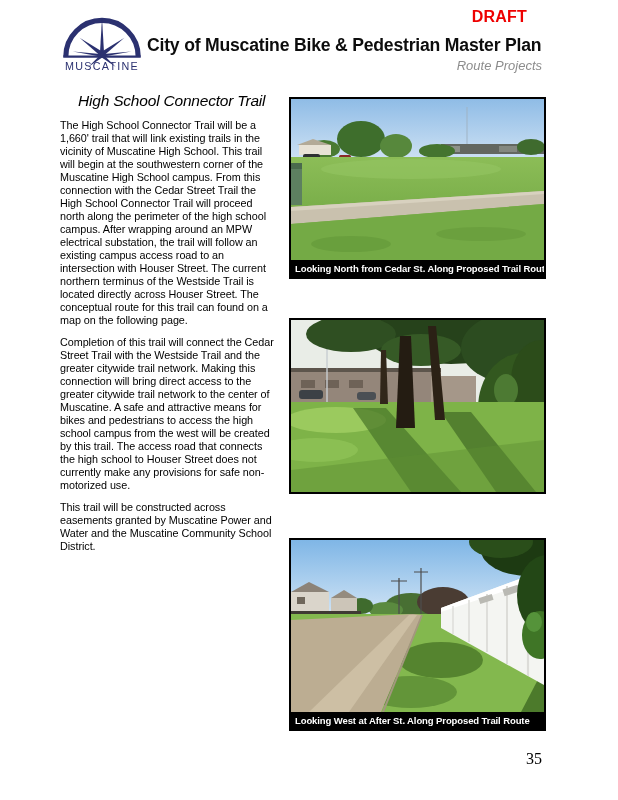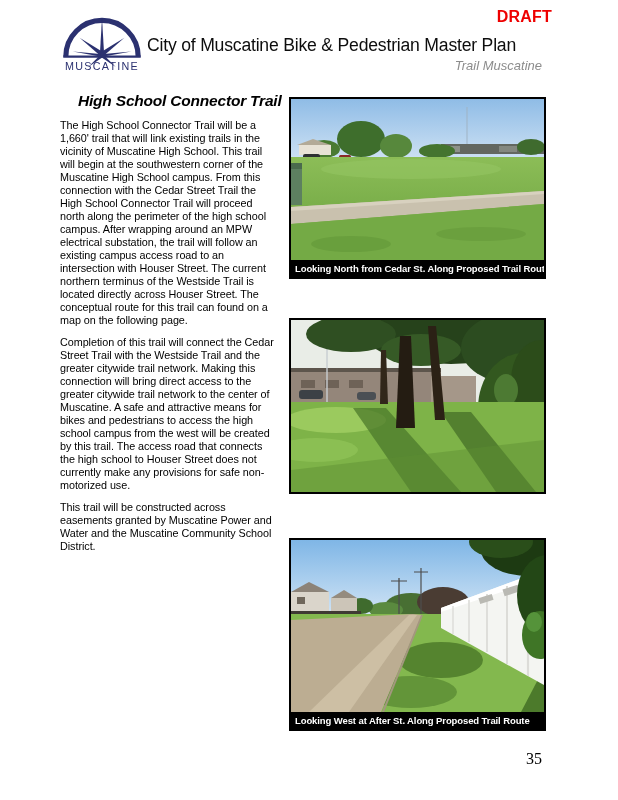--- a/index.html
+++ b/index.html
@@ -9,37 +9,37 @@
     --caption-bg:#000000;
     --caption-fg:#ffffff;
   }
   *{margin:0;padding:0;box-sizing:border-box;}
   html,body{background:#ffffff;}
   body{
     width:618px;height:800px;position:relative;overflow:hidden;
     font-family:"Liberation Sans",sans-serif;color:#111;
   }
   .draft{
-    position:absolute;top:8px;right:66px;
+    position:absolute;top:8px;right:91px;
     font-size:16px;font-weight:bold;color:var(--draft-red);
     letter-spacing:.2px;
   }
   .logo{position:absolute;left:58px;top:17px;width:88px;height:62px;}
   .header-title{
     position:absolute;left:147px;top:35px;width:400px;
-    font-size:17.6px;font-weight:normal;color:#0d0d0d;letter-spacing:-.2px;
+    font-size:17.6px;font-weight:bold;color:#0d0d0d;letter-spacing:-.2px;
     white-space:nowrap;
   }
   .header-subtitle{
     position:absolute;top:58px;right:76px;width:300px;text-align:right;
     font-size:13px;font-style:italic;color:var(--subtitle-gray);
   }
   .article-heading{
     position:absolute;left:78px;top:92px;
-    font-size:15.5px;font-weight:bold;font-style:italic;color:#000;
+    font-size:15.5px;font-weight:normal;font-style:italic;color:#000;
     letter-spacing:-.2px;white-space:nowrap;
   }
   .body-col{
     position:absolute;left:60px;top:119px;width:215px;
     font-size:10.8px;line-height:13px;color:#000;letter-spacing:-.05px;
   }
   .body-col p{margin-bottom:9px;}
   .photo-col{position:absolute;left:289px;width:257px;}
   .photo{
     position:absolute;left:0;width:257px;
@@ -73,21 +73,21 @@
     <polygon points="50,40 76,24 53,44" fill="#2b3170"></polygon>
     <polygon points="48,43 16,40 48,46" fill="#2b3170"></polygon>
     <polygon points="52,43 84,40 52,46" fill="#2b3170"></polygon>
     <polygon points="48,44 34,58 52,46" fill="#2b3170"></polygon>
     <polygon points="52,44 66,58 48,46" fill="#2b3170"></polygon>
     <text x="50" y="62" text-anchor="middle" font-family="Liberation Sans, sans-serif" font-size="12.5" letter-spacing="1.5" fill="#2b3170">MUSCATINE</text>
   </svg>
 </div>
 
 <div class="header-title">City of Muscatine Bike &amp; Pedestrian Master Plan</div>
-<div class="header-subtitle">Trail Muscatine</div>
+<div class="header-subtitle">Route Projects</div>
 
 <div class="article-heading">High School Connector Trail</div>
 
 <div class="body-col">
   <p>The High School Connector Trail will be a 1,660' trail that will link existing trails in the vicinity of Muscatine High School.  This trail will begin at the southwestern corner of the Muscatine High School campus.  From this connection with the Cedar Street Trail the High School Connector Trail will proceed north along the perimeter of the high school campus.  After wrapping around an MPW electrical substation, the trail will follow an existing campus access road to an intersection with Houser Street.  The current northern terminus of the Westside Trail is located directly across Houser Street.  The conceptual route for this trail can found on a map on the following page.</p>
   <p>Completion of this trail will connect the Cedar Street Trail with the Westside Trail and the greater citywide trail network.  Making this connection will bring direct access to the greater citywide trail network to the center of Muscatine.  A safe and attractive means for bikes and pedestrians to access the high school campus from the west will be created by this trail.  The access road that connects the high school to Houser Street does not currently make any provisions for safe non-motorized use.</p>
   <p>This trail will be constructed across easements granted by Muscatine Power and Water and the Muscatine Community School District.</p>
 </div>
 
 <div class="photo-col">

